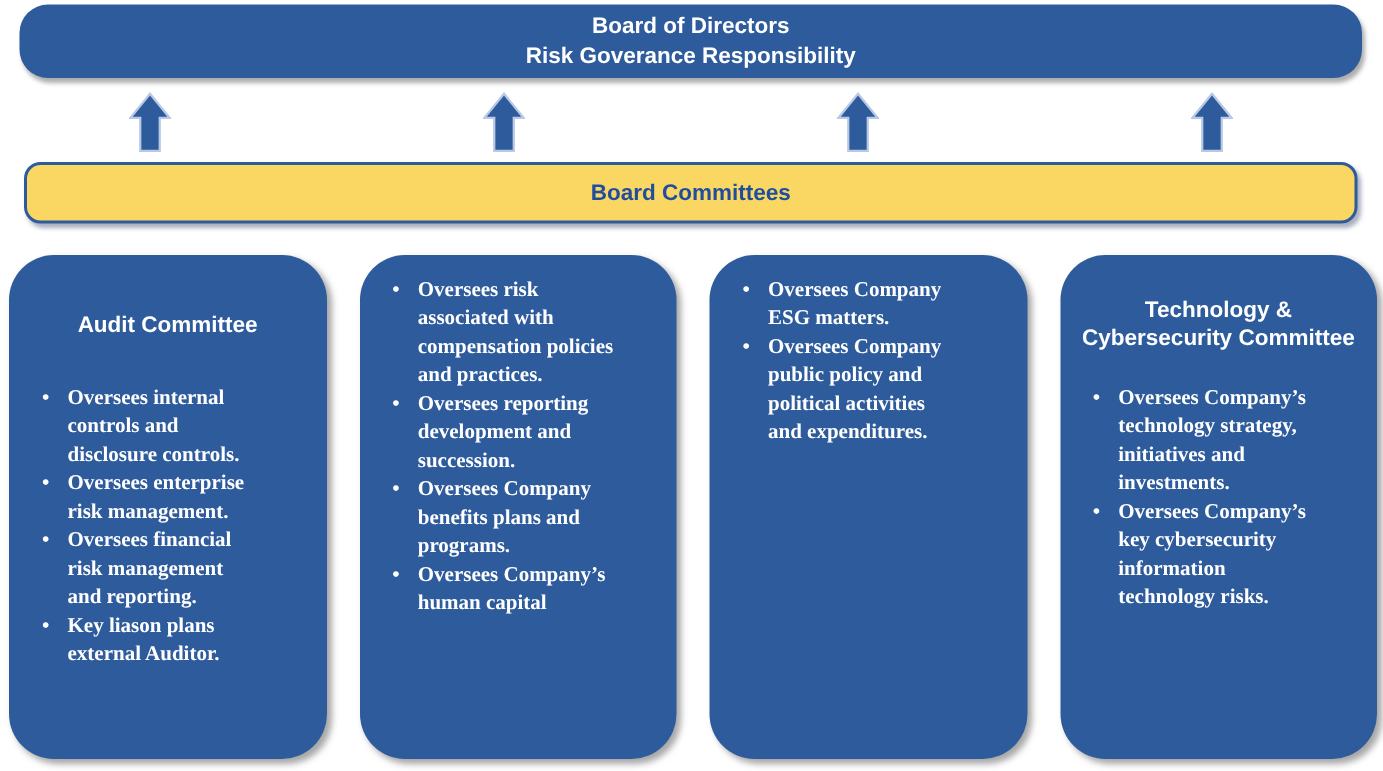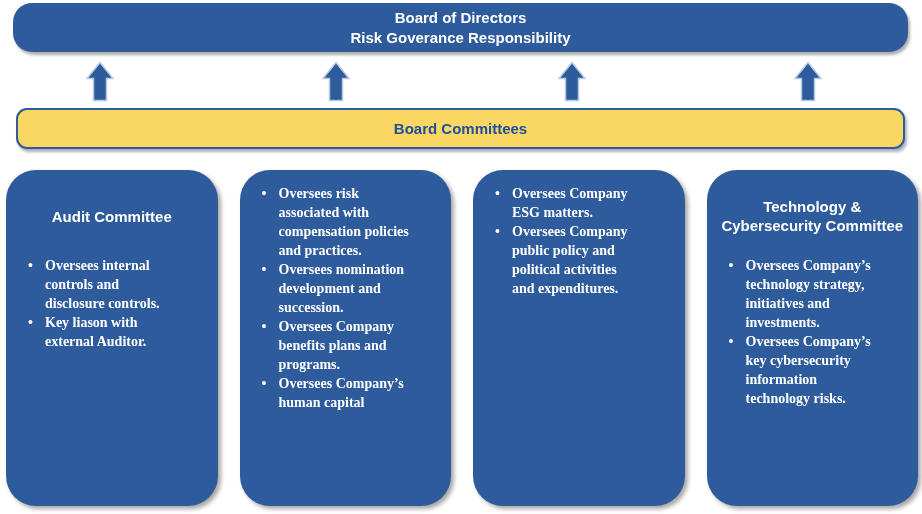--- a/index.html
+++ b/index.html
@@ -95,32 +95,37 @@
   </div>
 
   <div class="boxes-row">
 
     <div class="box">
       <div class="box-title">Audit Committee</div>
       <ul class="bullets">
         <li>Oversees internal
 controls and
 disclosure controls.</li>
-        <li>Key liason with
+        <li>Oversees enterprise
+risk management.</li>
+        <li>Oversees financial
+risk management
+and reporting.</li>
+        <li>Key liason plans
 external Auditor.</li>
       </ul>
     </div>
 
     <div class="box">
       <ul class="bullets">
         <li>Oversees risk
 associated with
 compensation policies
 and practices.</li>
-        <li>Oversees nomination
+        <li>Oversees reporting
 development and
 succession.</li>
         <li>Oversees Company
 benefits plans and
 programs.</li>
         <li>Oversees Company’s
 human capital</li>
       </ul>
     </div>
 

